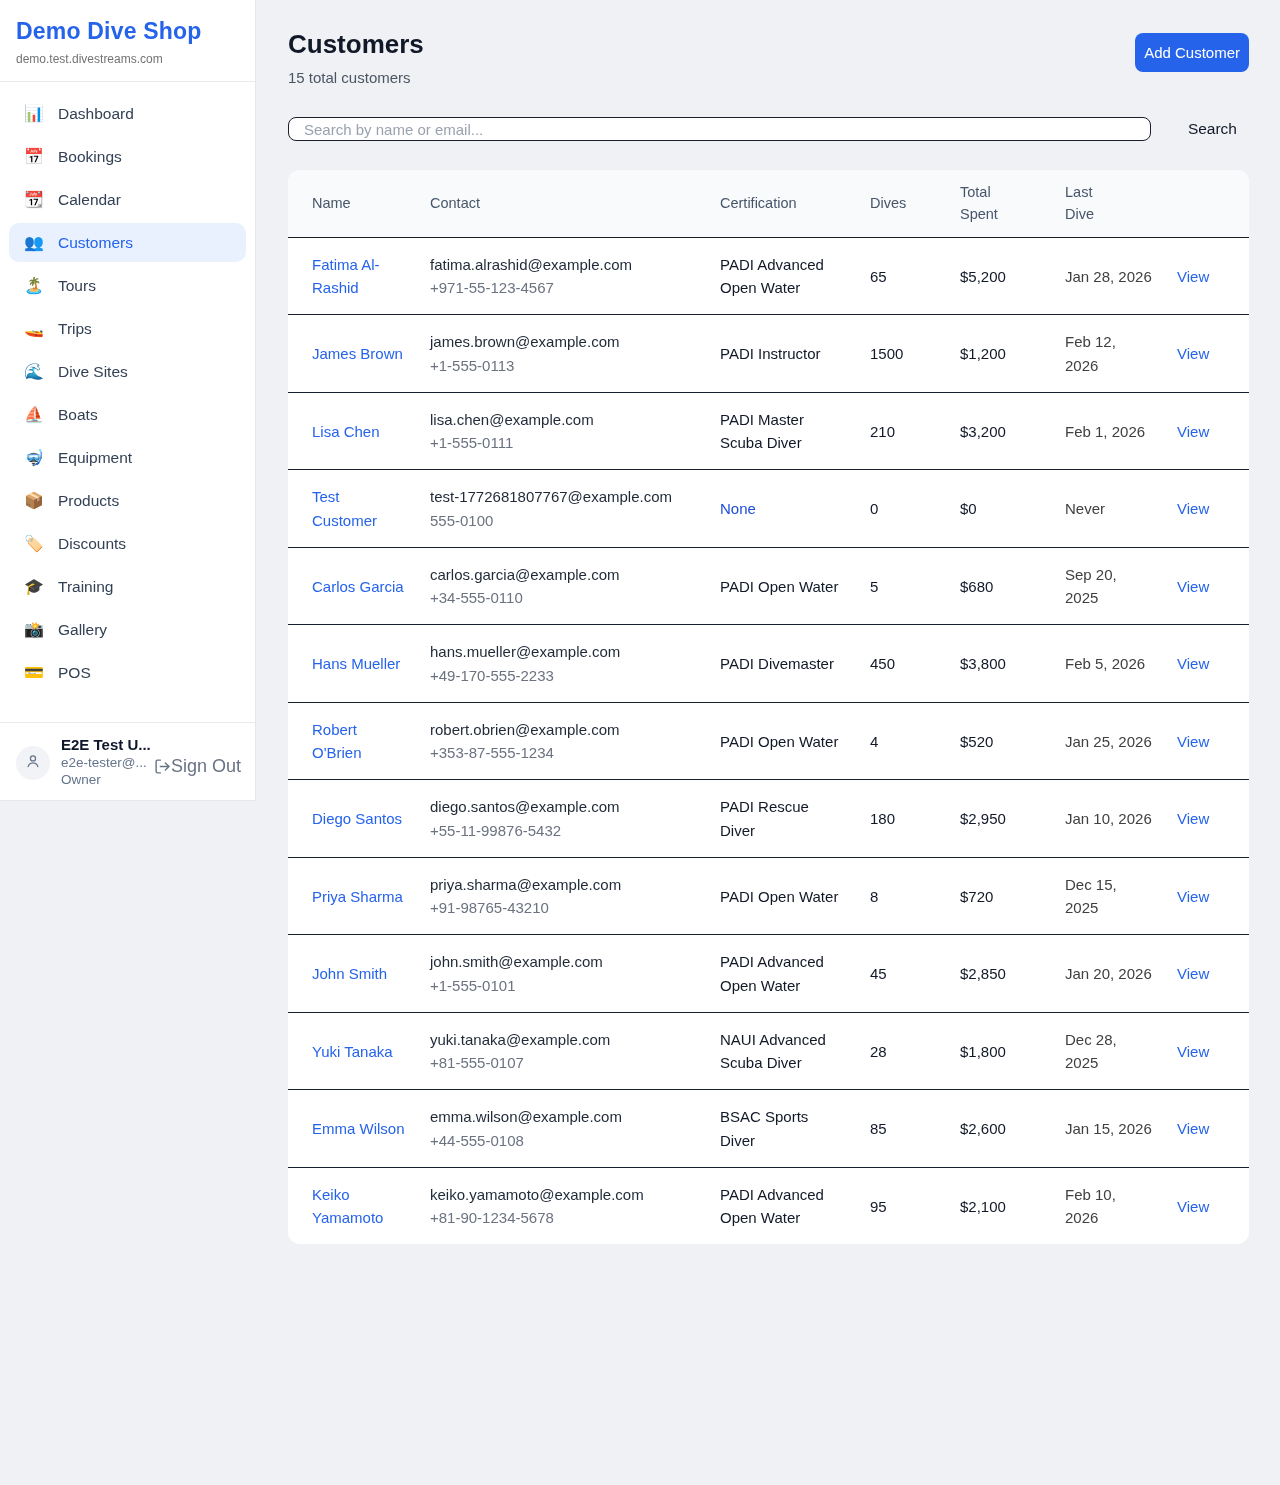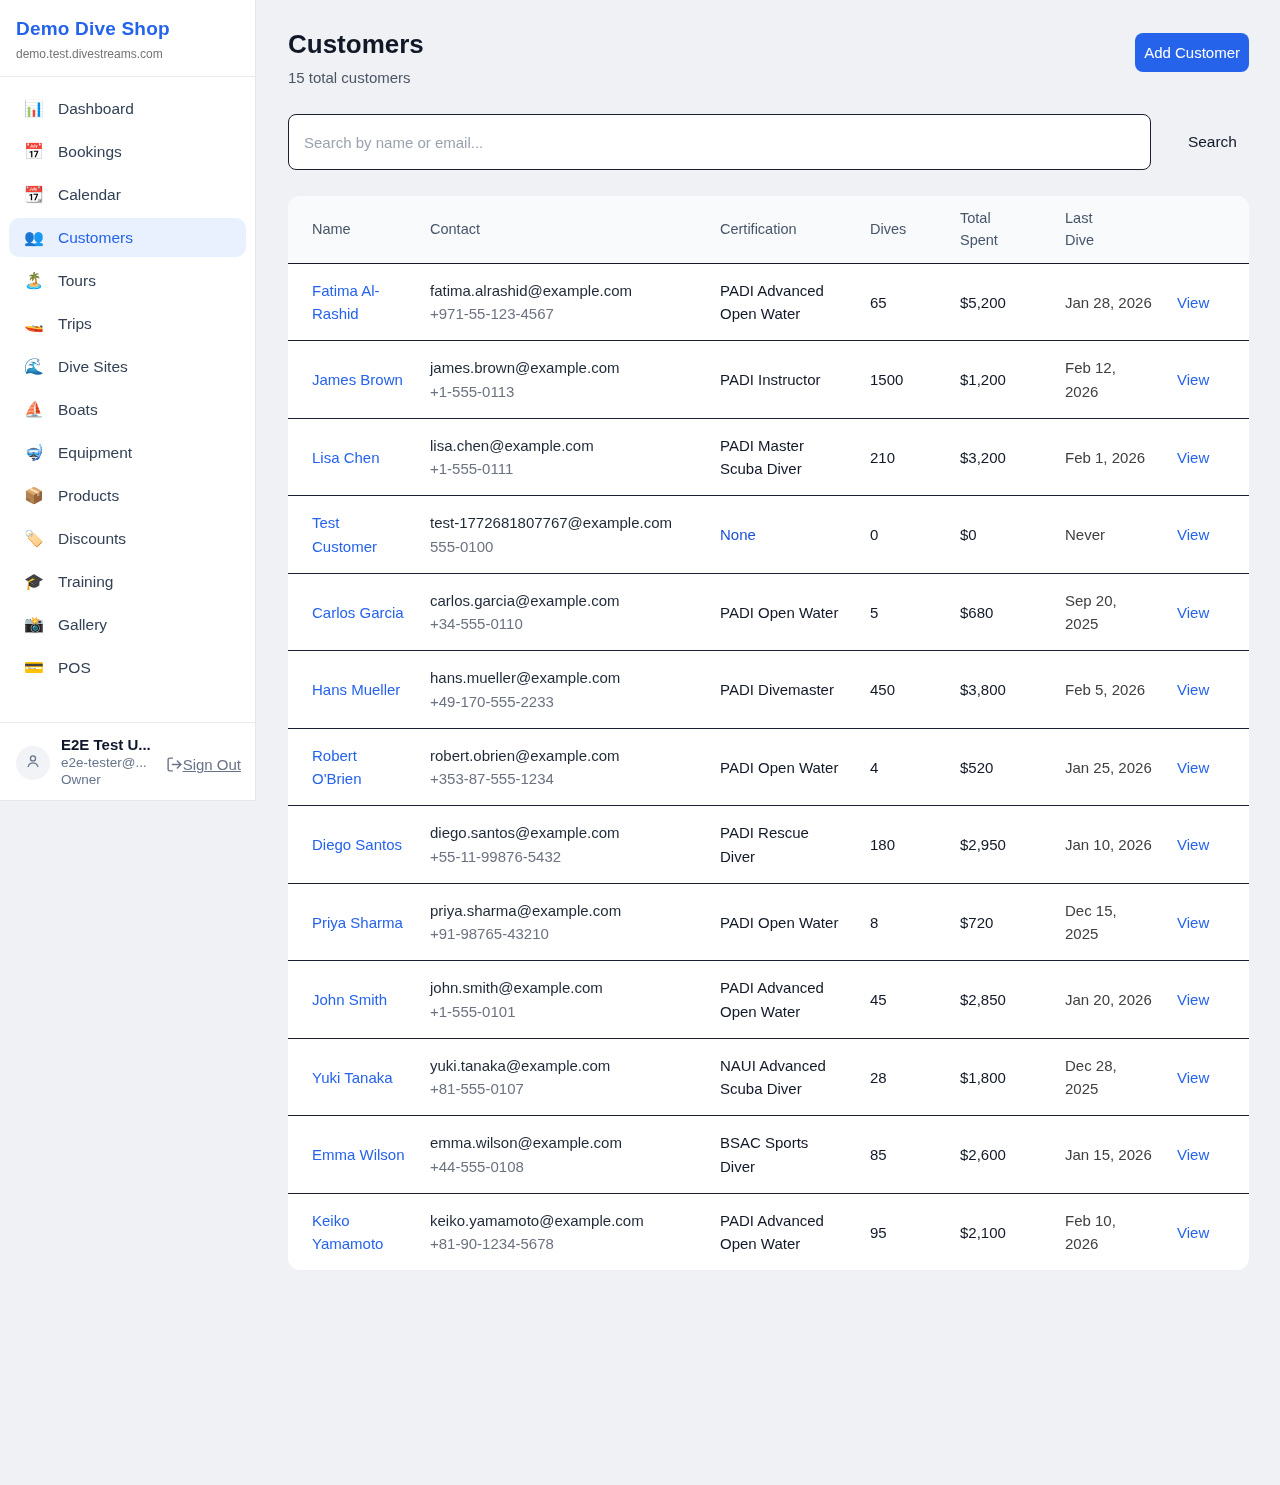--- a/index.html
+++ b/index.html
@@ -11,21 +11,21 @@
   }
   .app { display: flex; align-items: flex-start; width: 1280px; }
 
   
   .sidebar {
     width: 256px; min-height: 801px; background: #ffffff;
     border-right: 1px solid #e5e7eb; border-bottom: 1px solid #e5e7eb;
     display: flex; flex-direction: column; flex-shrink: 0;
   }
   .sidebar-header { padding: 18px 16px 15px 16px; border-bottom: 1px solid #e8eaee; }
-  .shop-name { color: #2563eb; font-size: 19px; font-weight: 700; letter-spacing: .2px; }
+  .shop-name { color: #2563eb; font-size: 23px; font-weight: 700; letter-spacing: .2px; }
   .shop-domain { color: #737373; font-size: 12px; margin-top: 7px; }
   .nav { padding: 12px 9px 10px 9px; flex: 1; }
   .nav-item {
     display: flex; align-items: center; gap: 13px;
     padding: 10px 10px 10px 14px; margin-bottom: 4px;
     border-radius: 10px; font-size: 15.5px; color: #334155; cursor: pointer;
   }
   .nav-item.active { background: #e9f1fe; color: #2563eb; }
   .nav-icon { width: 22px; font-size: 16px; text-align: center; flex-shrink: 0; }
   .sidebar-footer {
@@ -35,37 +35,37 @@
   .avatar {
     width: 34px; height: 34px; border-radius: 50%; background: #f1f3f6;
     display: flex; align-items: center; justify-content: center;
     margin-top: 10px; flex-shrink: 0;
   }
   .user-info { min-width: 0; }
   .user-name { font-size: 15px; font-weight: 700; color: #0f172a; white-space: nowrap; }
   .user-email, .user-role { font-size: 13.5px; color: #64748b; margin-top: 2px; white-space: nowrap; }
   .signout-btn {
     margin-left: auto; margin-top: 20px; background: none; border: none; cursor: pointer;
-    color: #697386; font-size: 15px; font-family: inherit;
-    display: flex; align-items: center; white-space: nowrap; text-decoration: underline;
+    color: #697386; font-size: 18px; font-family: inherit;
+    display: flex; align-items: center; white-space: nowrap;
   }
 
   
   .main { flex: 1; padding: 29px 31px 30px 32px; min-width: 0; }
   .main-header { display: flex; justify-content: space-between; align-items: flex-start; }
   .page-title { font-size: 26px; font-weight: 700; color: #111827; }
   .page-subtitle { font-size: 15px; color: #4b5563; margin-top: 9px; }
   .add-customer-btn {
     background: #2563eb; color: #ffffff; border: none; border-radius: 8px;
     font-family: inherit; font-size: 15px; font-weight: 500;
     padding: 11px 9px; cursor: pointer; margin-top: 4px;
   }
   .search-row { display: flex; align-items: center; gap: 25px; margin-top: 28px; }
   .search-input {
-    flex: 1; height: 56px; border: 1px solid #1a202c; border-radius: 8px;
+    flex: 1; height: 24px; border: 1px solid #1a202c; border-radius: 8px;
     padding: 0 15px; font-size: 15px; font-family: inherit; color: #111827;
     background: #ffffff; outline: none;
   }
   .search-input::placeholder { color: #9aa2af; }
   .search-btn {
     background: none; border: none; font-family: inherit; font-size: 15.5px;
     color: #111827; cursor: pointer; padding: 6px 12px;
   }
 
   

